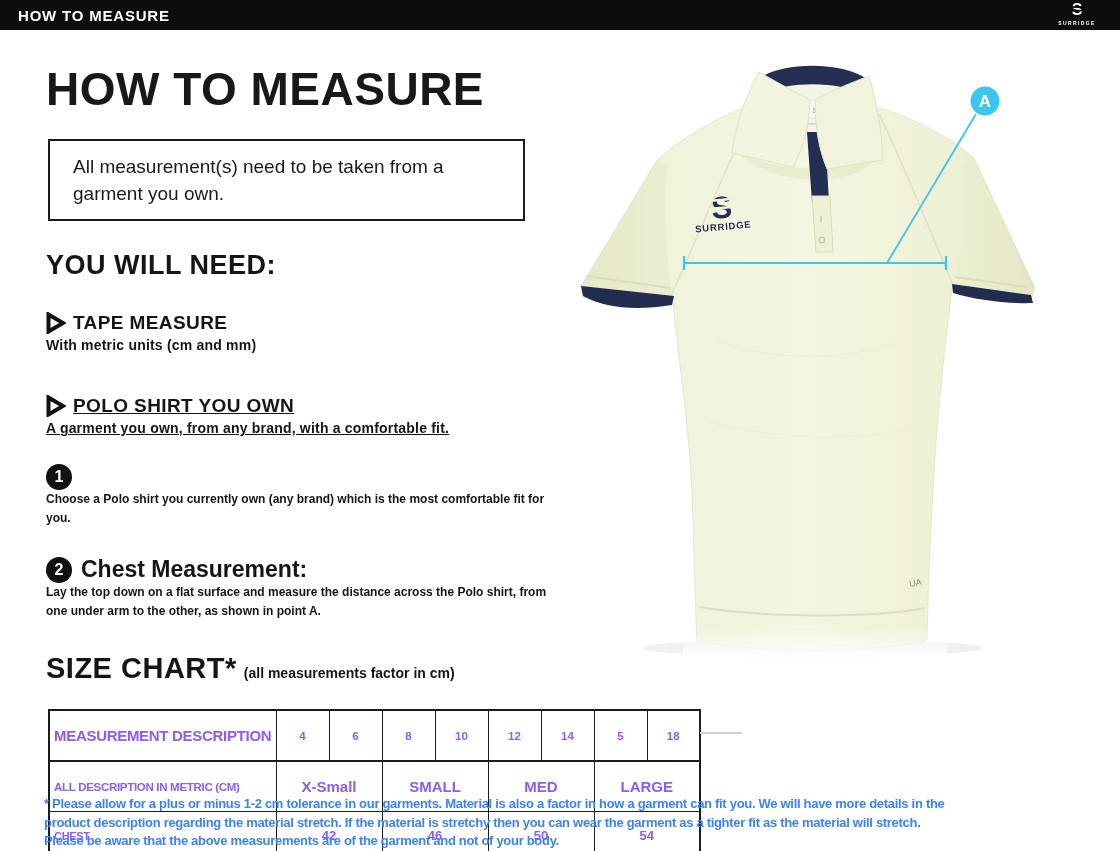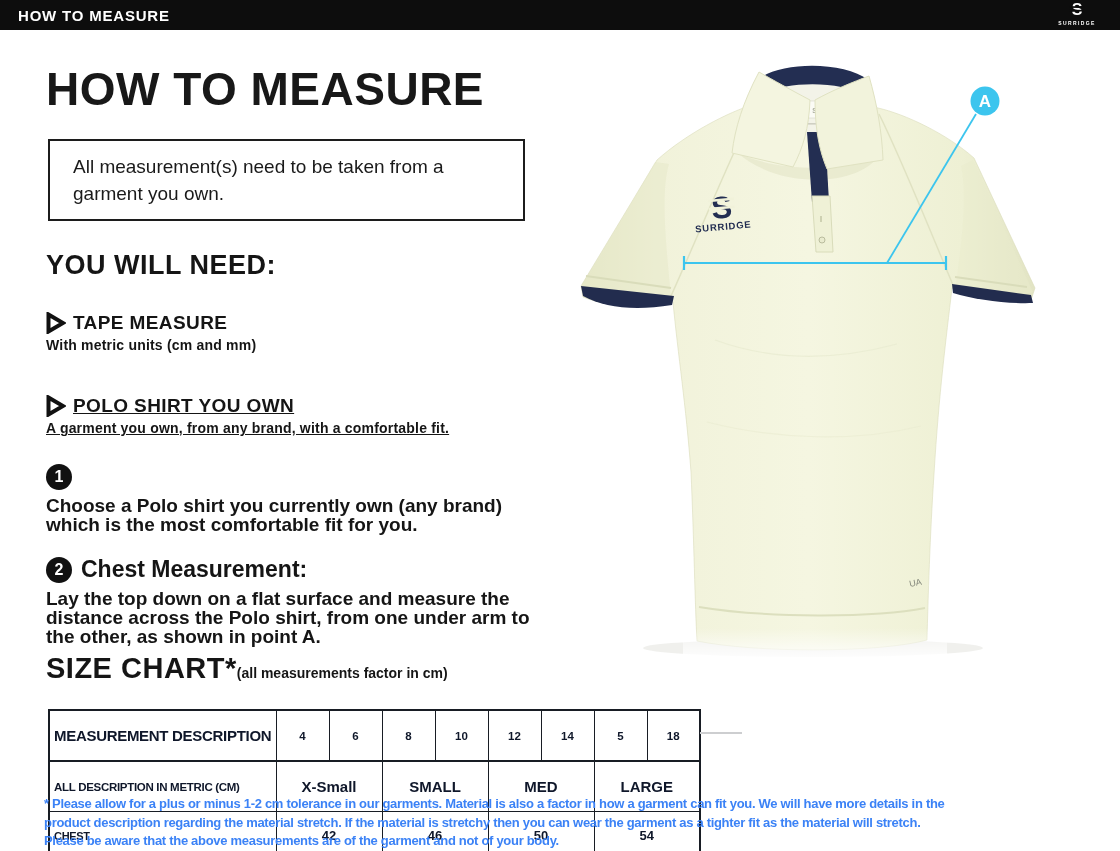--- a/index.html
+++ b/index.html
@@ -47,35 +47,35 @@
   .step { position:absolute; left:46px; width:520px; }
   .step.s0 { top:464px; }
   .step.s1 { top:556px; }
   .step-head { display:flex; align-items:center; gap:9px; }
   .step-num {
     width:26px; height:26px; border-radius:50%; background:#111; color:#fff;
     font-weight:bold; font-size:16px; display:flex; align-items:center; justify-content:center;
     flex:0 0 auto;
   }
   .step-title { font-size:23px; font-weight:bold; }
-  .step-desc { margin-top:6px; font-size:19px; font-weight:bold; line-height:19px; width:512px; }
-
-  
-  .size-chart-head { position:absolute; left:46px; top:652px; display:flex; align-items:baseline; }
+  .step-desc { font-size:12px; font-weight:bold; line-height:19px; width:512px; }
+
+  
+  .size-chart-head { position:absolute; left:46px; top:652px; display:flex; align-items:baseline; gap:7px; }
   .size-chart-title { font-size:29px; font-weight:bold; letter-spacing:0.5px; }
   .size-chart-sub { font-size:14px; font-weight:bold; }
 
   table.size-table {
     position:absolute; left:48px; top:709px; width:652px;
     border-collapse:collapse; table-layout:fixed;
     border:2.5px solid #181d24;
   }
   .size-table td {
     border:1.6px solid #181d24; font-weight:bold; text-align:center;
-    padding:16px; color:#0f172a; overflow:hidden; white-space:nowrap;
+    padding:16px; color:#8b5cf6; overflow:hidden; white-space:nowrap;
   }
   .size-table td.lbl { text-align:left; padding-left:4px; letter-spacing:-0.3px; }
   .size-table tr.r1 td { height:21px; font-size:11.5px; border-bottom-width:2.4px; }
   .size-table tr.r1 td.lbl { font-size:15px; }
   .size-table tr.r2 td { height:20px; font-size:15px; }
   .size-table tr.r2 td.lbl { font-size:11.5px; }
   .size-table tr.r3 td { height:18px; font-size:13px; }
   .size-table tr.r3 td.lbl { font-size:11px; }
 
   .table-tail-line { position:absolute; left:700px; top:732px; width:42px; height:2px; background:#cdced0; }

